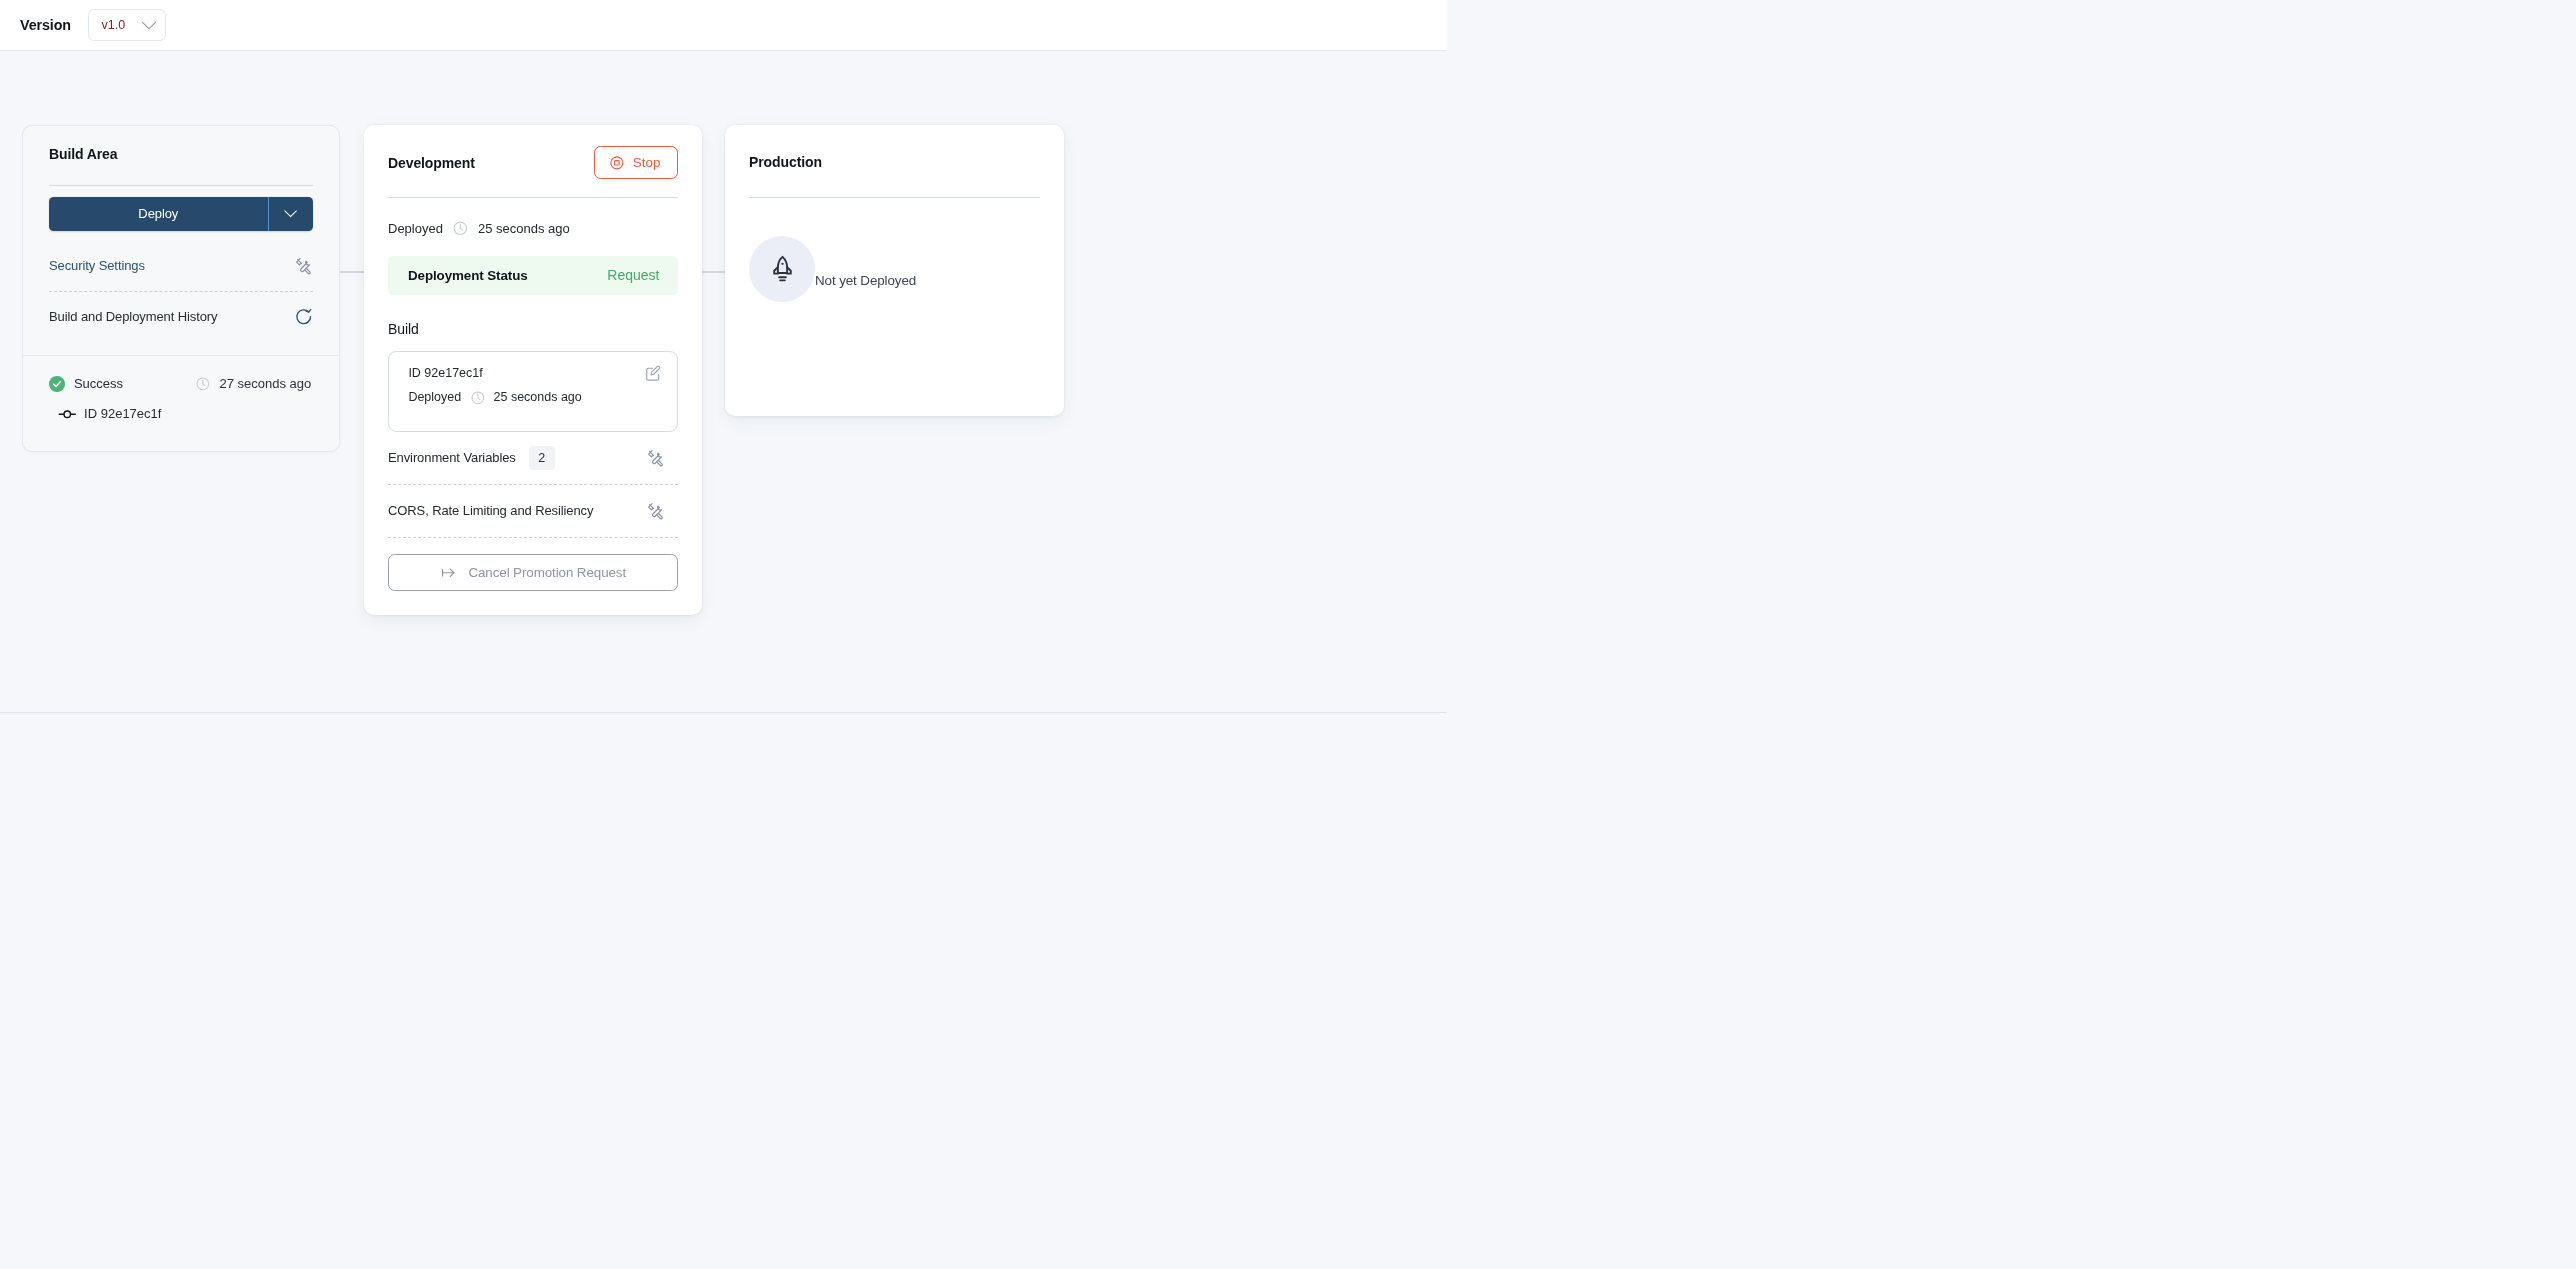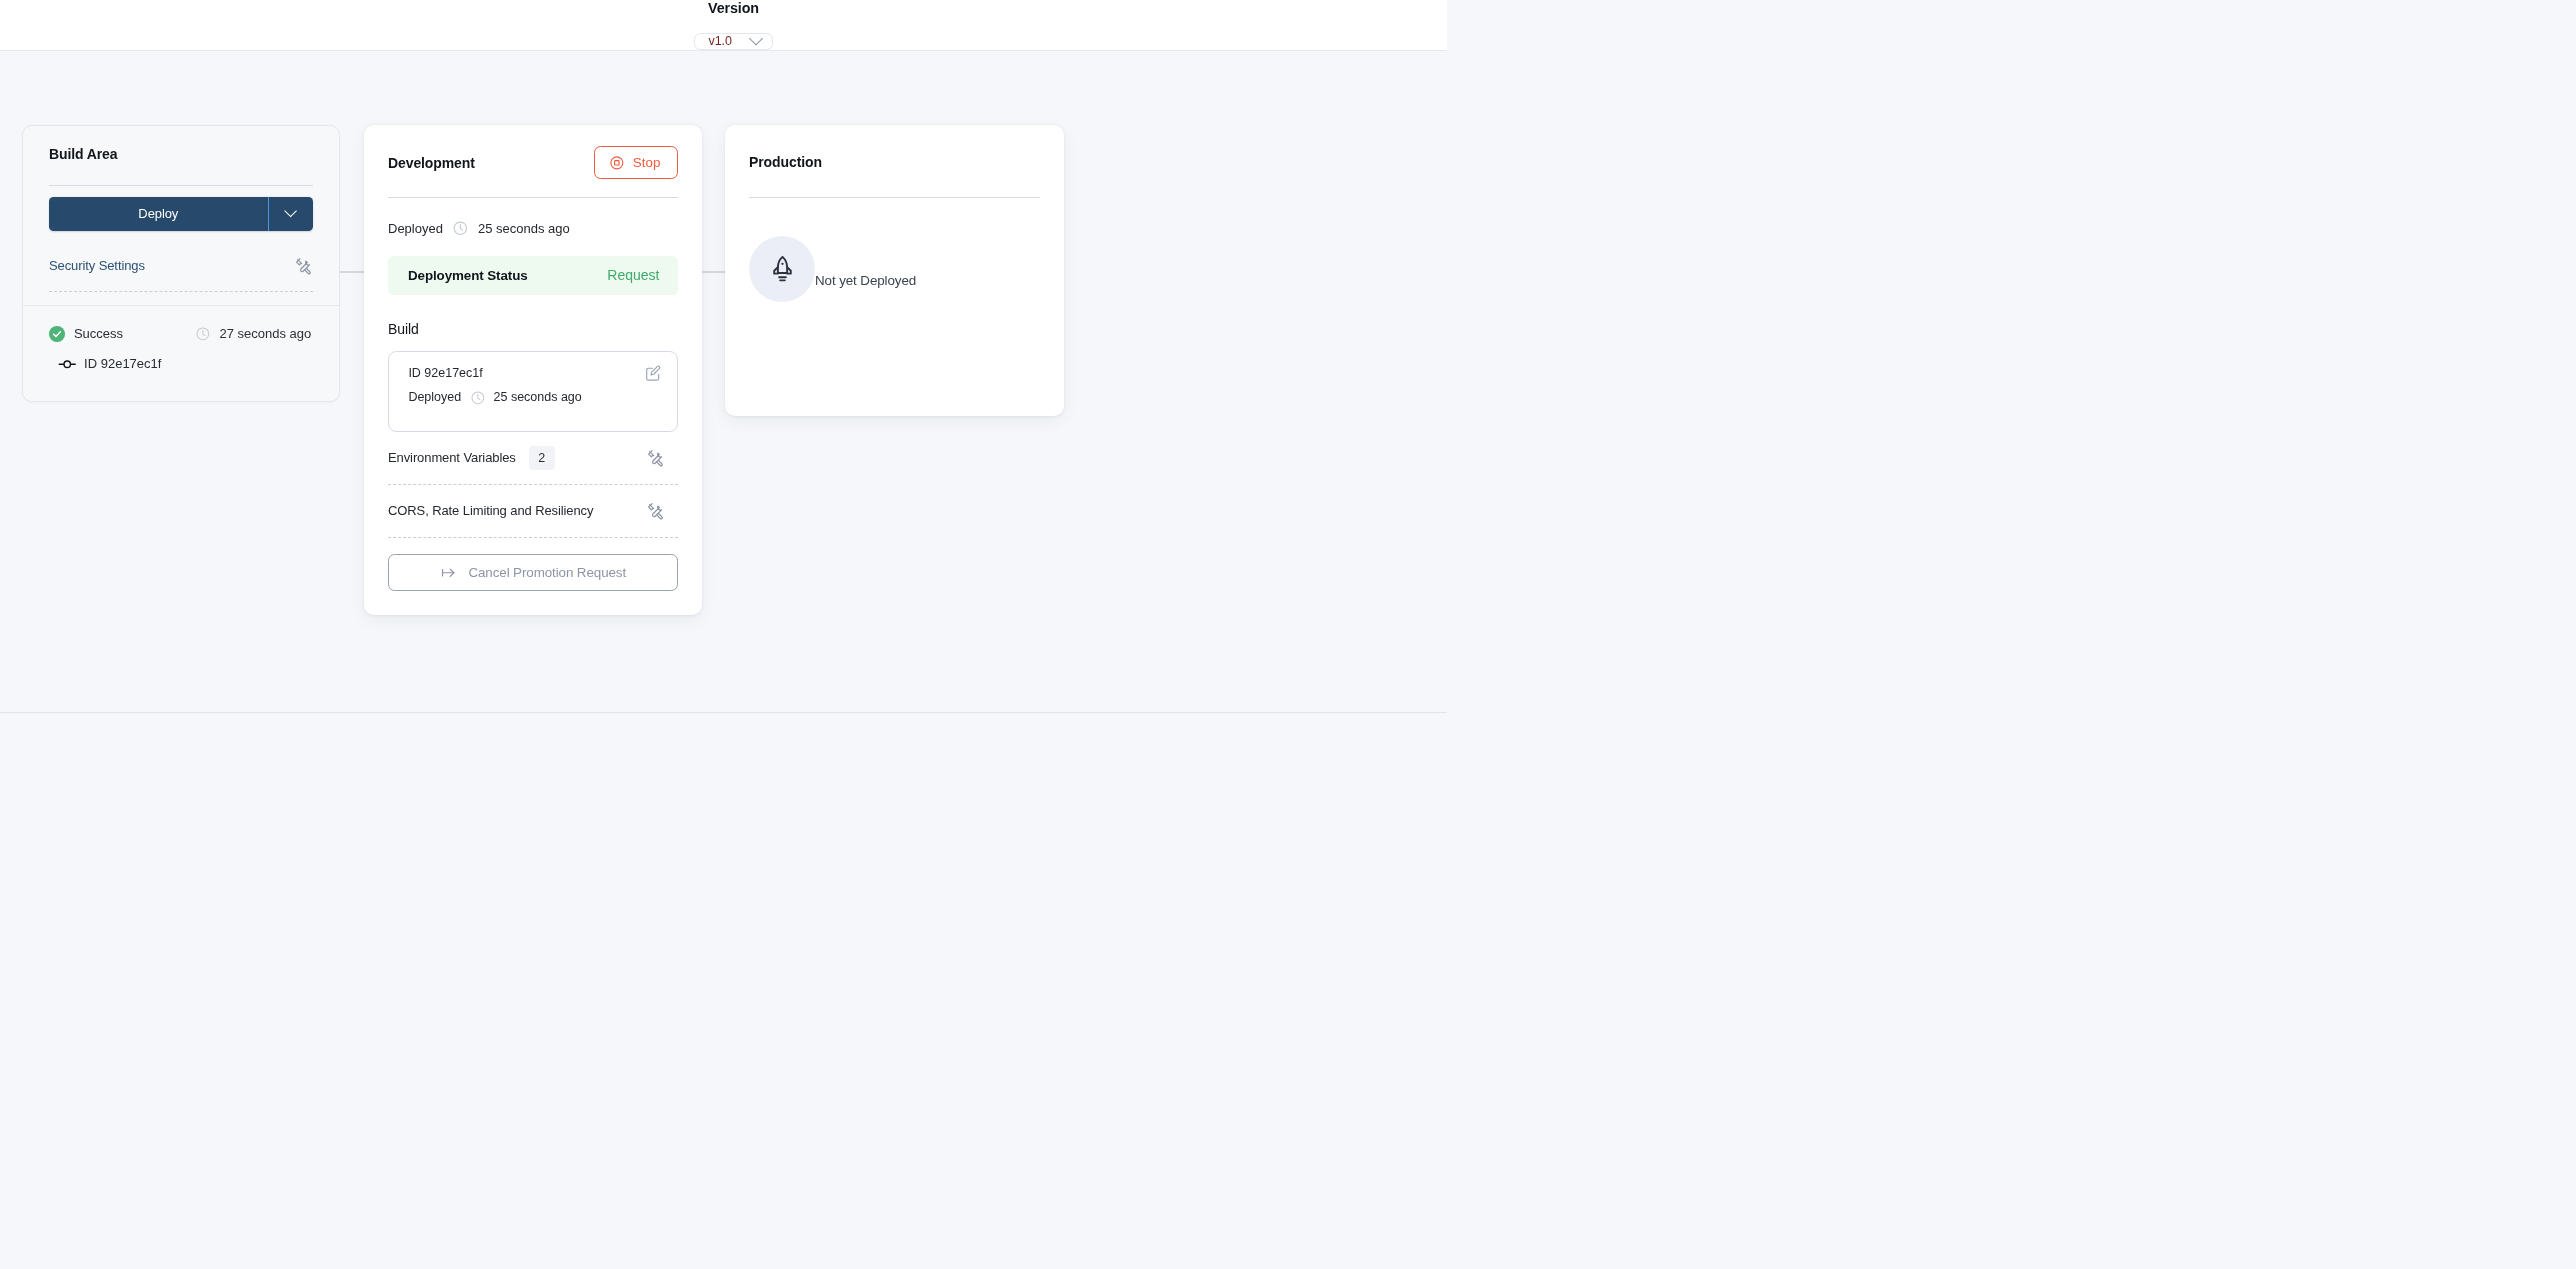--- a/index.html
+++ b/index.html
@@ -19,21 +19,20 @@
 
   
   .topbar {
     height: 51px;
     background: #ffffff;
     border-bottom: 0.9px solid #e6e9ef;
     display: flex;
     align-items: center;
     padding-left: 20px;
     gap: 16.6px;
-    flex-direction: column;
   }
   .version-label {
     font-size: 14.3px;
     font-weight: 700;
     color: #11161c;
     letter-spacing: -0.1px;
   }
   .version-select {
     display: flex;
     align-items: center;
@@ -452,20 +451,29 @@
             <path d="M14.7 6.3a3.5 3.5 0 0 0 4.6 4.6l-8 8a2 2 0 0 1-2.8-2.8l8-8z"></path>
             <path d="M4.5 4.5l5 5"></path>
             <path d="M7.5 3.2 3.2 7.5l3.4 3.4 1.6-1.6"></path>
             <path d="M15.5 15.5l4.2 4.2a1.4 1.4 0 0 1-2 2l-4.2-4.2"></path>
           </svg>
         </span>
       </div>
 
       <div class="ba-dashed"></div>
 
+      <div class="ba-row">
+        <span class="ba-text">Build and Deployment History</span>
+        <span class="tool">
+          <svg class="svg-ico" width="19.4" height="19.4" viewBox="0 0 24 24" fill="none" stroke="#2c5175" stroke-width="1.7" stroke-linecap="round" stroke-linejoin="round">
+            <path d="M20.5 12a8.5 8.5 0 1 1-2.6-6.1"></path>
+            <polyline points="20.6,3.2 18.3,6.4 15,5"></polyline>
+          </svg>
+        </span>
+      </div>
     </div>
 
     <div class="ba-footer">
       <div class="hist-line1">
         <span class="check-badge">
           <svg class="svg-ico" width="10" height="10" viewBox="0 0 24 24" fill="none" stroke="#ffffff" stroke-width="3.6" stroke-linecap="round" stroke-linejoin="round">
             <polyline points="4,12.5 9.5,18 20,6.5"></polyline>
           </svg>
         </span>
         <span class="hist-status">Success</span>

